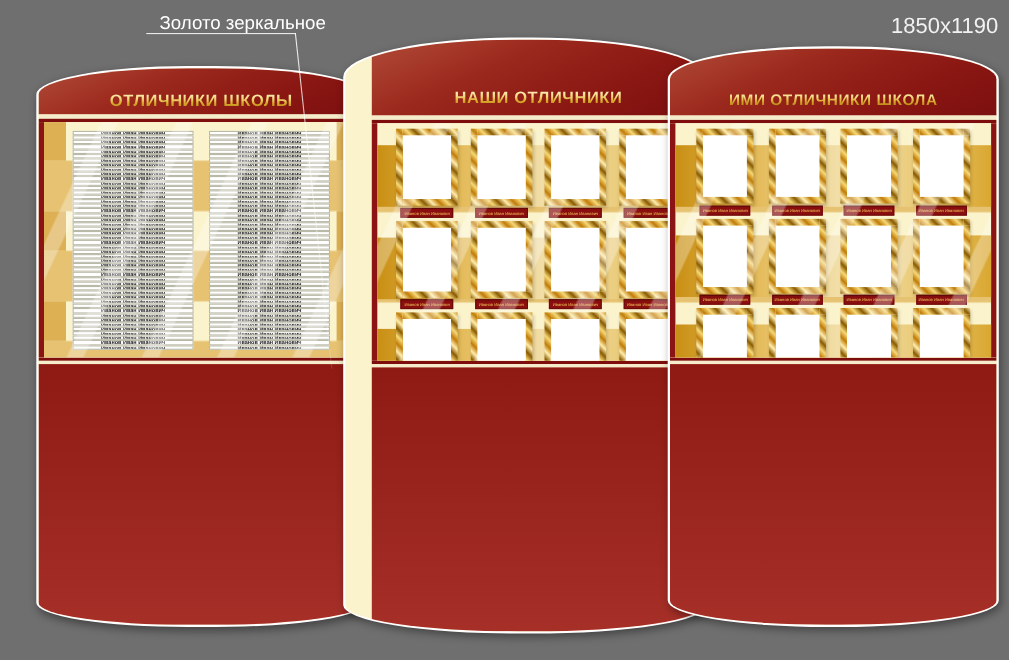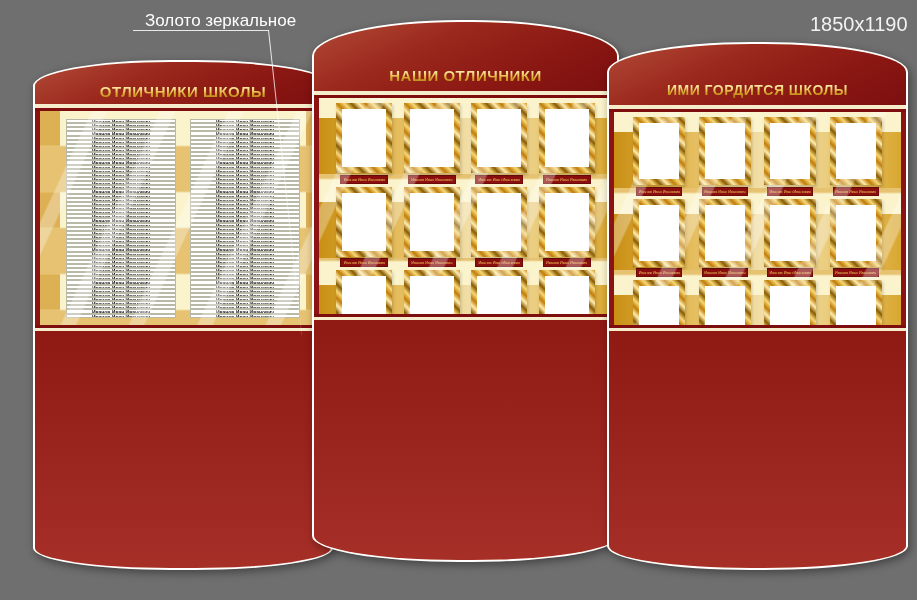--- a/index.html
+++ b/index.html
@@ -16,22 +16,23 @@
     background:#fbf3cc;
     display:flex;flex-direction:column;
     overflow:hidden;
     box-shadow:2px 3px 8px rgba(0,0,0,.4);
   }
   .panel-left{
     left:33px;top:60px;width:296px;height:506px;z-index:1;
     border-radius:46% 46% 46% 46% / 26px 26px 22px 22px;
   }
   .panel-middle{
-    left:312px;top:20px;width:303px;height:538px;z-index:2;
+    left:312px;top:34px;width:303px;height:538px;z-index:2;
     border-radius:48% 48% 48% 48% / 36px 36px 26px 26px;
+    padding-left:24px;
   }
   .panel-right{
     left:607px;top:42px;width:297px;height:524px;z-index:3;
     border-radius:48% 48% 48% 48% / 30px 30px 24px 24px;
   }
 
   .panel-header{
     flex:0 0 auto;
     display:flex;align-items:flex-end;justify-content:center;
     background:linear-gradient(155deg,#b14c39 0%,#9c291d 35%,#8a1712 70%,#7c0f10 100%);
@@ -352,21 +353,21 @@
       </div>
     <div class="sheen"></div>
   </div>
   <div class="sep-red"></div>
   <div class="sep-cream-thin"></div>
   <div class="panel-footer"></div>
 </div>
 
 <div class="panel panel-right">
   <div class="panel-header">
-    <span class="panel-title">ИМИ ГОРДИТСЯ ШКОЛЫ</span>
+    <span class="panel-title">ИМИ ОТЛИЧНИКИ ШКОЛА</span>
   </div>
   <div class="sep-cream"></div>
   <div class="sep-red"></div>
   <div class="panel-content">
     <div class="photo-rows" id="right-photos">
         <div class="photo-row">
           <div class="photo-cell">
             <div class="photo-frame"></div>
             <div class="photo-plate">Иванов Иван Иванович</div>
           </div>

